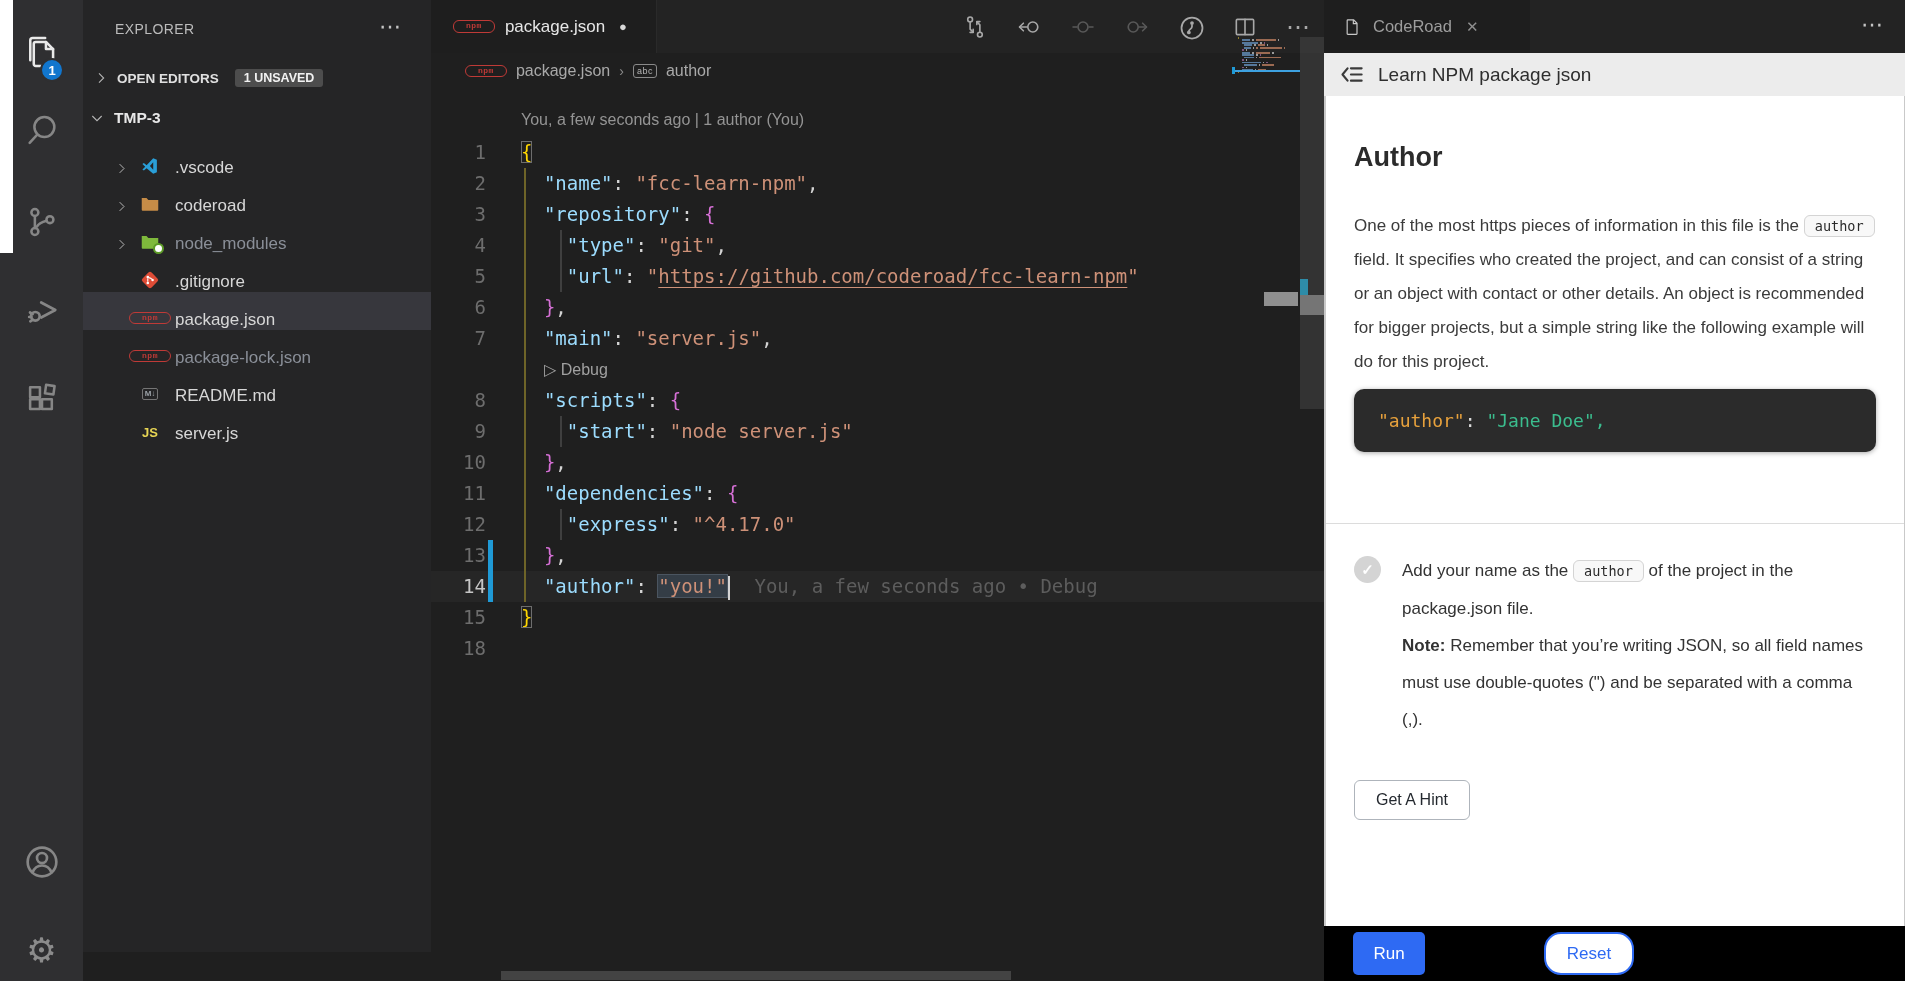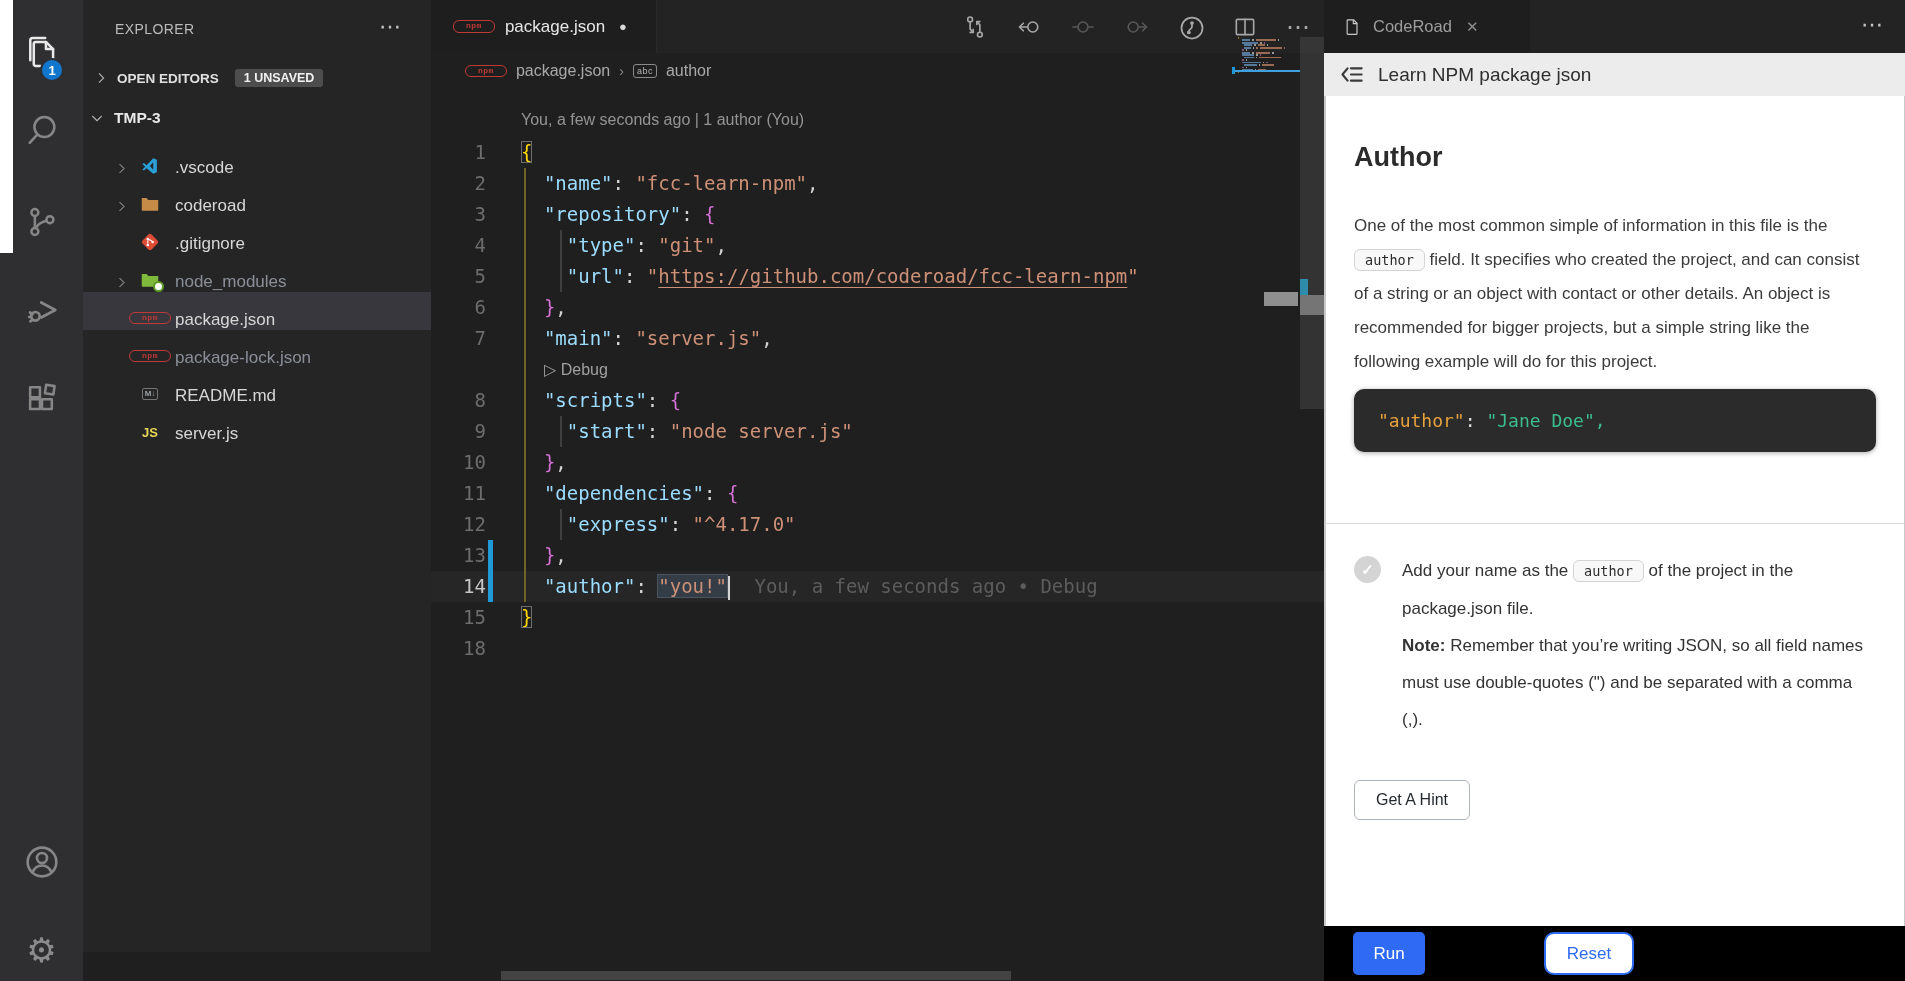--- a/index.html
+++ b/index.html
@@ -109,21 +109,21 @@
   #task { margin-top:28px; display:flex; align-items:flex-start; }
   #task-check { flex:0 0 27px; width:27px; height:27px; border-radius:50%; background:#d4d4d4; color:#ffffff;
     display:flex; align-items:center; justify-content:center; font-size:15px; font-weight:bold; margin-right:21px; margin-top:4px;}
   #task-text { font-size:17px; line-height:37px; color:#333333; }
   #hint-btn { margin-top:42px; display:inline-block; background:#fff; border:1px solid #aeb4bb; border-radius:6px;
     padding:10px 21px; font-size:16px; color:#24292f; cursor:pointer; font-family:"Liberation Sans",sans-serif;}
   #pbottom { position:absolute; left:0; right:0; bottom:0; height:55px; background:#000000; }
   #run-btn { position:absolute; left:29px; top:6px; width:72px; height:43px; background:#2e6af3; color:#ffffff;
     border:none; border-radius:5px; font-size:17px; cursor:pointer; font-family:"Liberation Sans",sans-serif;}
   #reset-btn { position:absolute; left:220px; top:6px; width:90px; height:43px; background:#ffffff; color:#2e6af3;
-    border:2px solid #2e6af3; border-radius:10px; font-size:17px; cursor:pointer; font-family:"Liberation Sans",sans-serif;}
+    border:2px solid #2e6af3; border-radius:17px; font-size:17px; cursor:pointer; font-family:"Liberation Sans",sans-serif;}
   b { font-weight:bold; }
 </style>
 </head>
 <body>
 
 <div id="activitybar">
   <div class="act-icon active" style="top:18px">
     <svg width="38" height="38" viewBox="0 0 24 24">
       <path d="M8 5h6.5L19 9.5V19a1.2 1.2 0 0 1-1.2 1.2H8A1.2 1.2 0 0 1 6.8 19V6.2A1.2 1.2 0 0 1 8 5z"></path>
       <path d="M14.5 5v4.5H19"></path>
@@ -220,48 +220,48 @@
           </svg>
         </span>
         <span style="flex:0 0 7px"></span>
         <span class="ticon">
           <svg width="22" height="22" viewBox="0 0 24 24">
             <path fill="#c68c47" d="M3 5.5h5.2l2 2H21v10.8a1 1 0 0 1-1 1H4a1 1 0 0 1-1-1z"></path>
           </svg>
         </span>
         <span class="tlabel">coderoad</span>
       </div>
+      <div class="trow dim">
+        <span class="tspacer" style="flex:0 0 28px"></span>
+        <span class="chev">
+          <svg width="15" height="15" viewBox="0 0 24 24">
+            <polyline points="9 5 16 12 9 19"></polyline>
+          </svg>
+        </span>
+        <span style="flex:0 0 7px"></span>
+        <span class="ticon">
+          <svg width="22" height="22" viewBox="0 0 24 24">
+            <path fill="#7fb93c" d="M3 5.5h5.2l2 2H21v10.8a1 1 0 0 1-1 1H4a1 1 0 0 1-1-1z"></path>
+          </svg>
+          <span class="nodedot"></span>
+        </span>
+        <span class="tlabel">node_modules</span>
+      </div>
       <div class="trow">
         <span class="tspacer nochev"></span>
         <span class="ticon">
           <svg width="22" height="22" viewBox="0 0 24 24">
             <rect x="5" y="5" width="14" height="14" rx="2.5" transform="rotate(45 12 12)" fill="#de4c36"></rect>
             <circle cx="9.6" cy="8.8" r="1.4" fill="#fff"></circle>
             <circle cx="9.6" cy="15.2" r="1.4" fill="#fff"></circle>
             <circle cx="14.8" cy="12" r="1.4" fill="#fff"></circle>
             <path d="M9.6 10v4 M10.6 9.4c2 .4 3 1.1 3.4 1.9" stroke="#fff" stroke-width="1.2" fill="none"></path>
           </svg>
         </span>
         <span class="tlabel">.gitignore</span>
-      </div>
-      <div class="trow dim">
-        <span class="tspacer" style="flex:0 0 28px"></span>
-        <span class="chev">
-          <svg width="15" height="15" viewBox="0 0 24 24">
-            <polyline points="9 5 16 12 9 19"></polyline>
-          </svg>
-        </span>
-        <span style="flex:0 0 7px"></span>
-        <span class="ticon">
-          <svg width="22" height="22" viewBox="0 0 24 24">
-            <path fill="#7fb93c" d="M3 5.5h5.2l2 2H21v10.8a1 1 0 0 1-1 1H4a1 1 0 0 1-1-1z"></path>
-          </svg>
-          <span class="nodedot"></span>
-        </span>
-        <span class="tlabel">node_modules</span>
       </div>
       <div class="trow selected">
         <span class="tspacer nochev"></span>
         <span class="ticon">
           <span class="npmchip">npm</span>
         </span>
         <span class="tlabel">package.json</span>
       </div>
       <div class="trow dim">
         <span class="tspacer nochev"></span>
@@ -493,21 +493,21 @@
   <div id="pheader">
     <svg width="27" height="27" viewBox="0 0 24 24">
         <path d="M8.5 6.5L4 12l4.5 5.5"></path>
         <path d="M11.5 6.5H21 M11.5 12H21 M11.5 17.5H21"></path>
       </svg>
     <span id="ptitle">Learn NPM package json</span>
   </div>
 
   <div id="pcontent">
     <div id="lesson-heading">Author</div>
-    <div id="lesson-intro"><span>One of the most common simple of information in this file is the </span><span class="chip">author</span><span> field. It specifies who created the project, and can consist of a string or an object with contact or other details. An object is recommended for bigger projects, but a simple string like the following example will do for this project.</span></div>
+    <div id="lesson-intro"><span>One of the most https pieces of information in this file is the </span><span class="chip">author</span><span> field. It specifies who created the project, and can consist of a string or an object with contact or other details. An object is recommended for bigger projects, but a simple string like the following example will do for this project.</span></div>
     <div id="lesson-code"><span class="cb-key">"author"</span><span class="cb-pl">: </span><span class="cb-str">"Jane Doe",</span></div>
     <div id="divider"></div>
     <div id="task">
       <div id="task-check">✓</div>
       <div id="task-text"><span>Add your name as the </span><span class="chip">author</span><span> of the project in the package.json file.</span><br><b>Note:</b><span> Remember that you’re writing JSON, so all field names must use double-quotes (") and be separated with a comma (,).</span></div>
     </div>
     <button id="hint-btn">Get A Hint</button>
   </div>
 
   <div id="pbottom">

